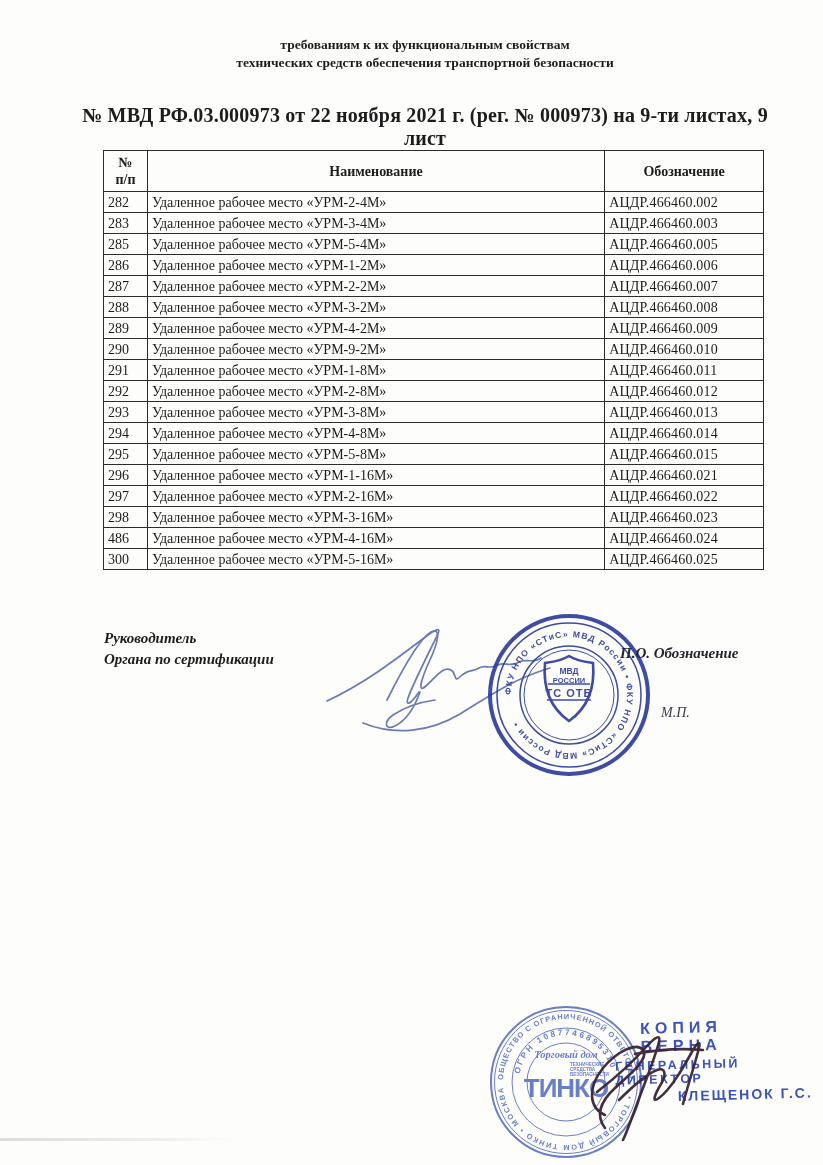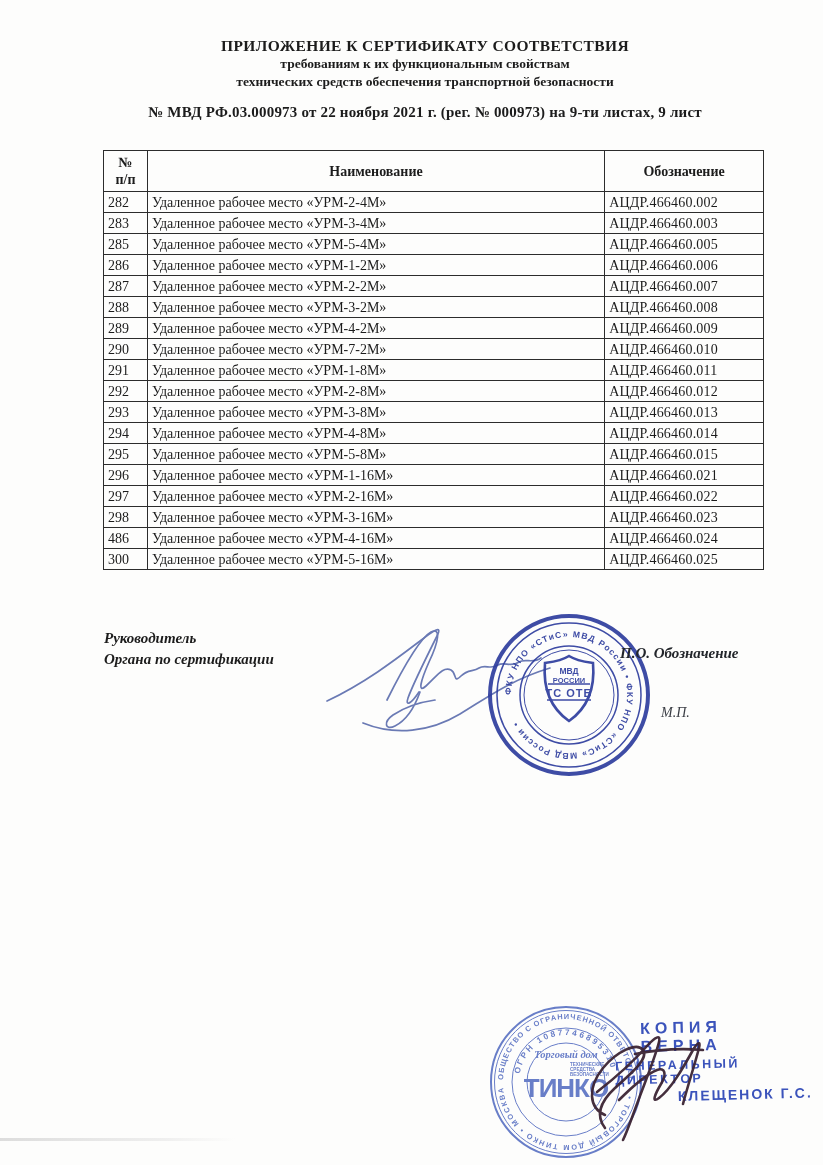--- a/index.html
+++ b/index.html
@@ -13,21 +13,21 @@
   }
   
   .doc-header{
     position:absolute;left:80px;top:36px;width:690px;
     text-align:center;
   }
   .doc-title{font-size:15.5px;font-weight:bold;letter-spacing:.4px;line-height:19px;}
   .doc-sub{font-size:13.5px;font-weight:bold;line-height:18px;}
   .cert-line{
     position:absolute;left:80px;top:104px;width:690px;
-    text-align:center;font-size:15px;font-weight:bold;letter-spacing:.2px;
+    text-align:center;font-size:20px;font-weight:bold;letter-spacing:.2px;
   }
   
   table.items{
     position:absolute;left:103px;top:150px;
     width:661px;
     border-collapse:collapse;
     font-size:14px;
   }
   table.items th, table.items td{
     border:1.5px solid #2c2c2c;
@@ -78,21 +78,20 @@
   }
   svg text{font-family:"Liberation Sans", sans-serif;}
   .script-text{font-family:"Liberation Serif", serif;font-style:italic;font-weight:bold;}
 </style>
 </head>
 <body>
 
 <div class="page">
 
   <div class="doc-header">
-    <div class="doc-title">ПРИЛОЖЕНИЕ К СЕРТИФИКАТУ СООТВЕТСТВИЯ</div>
     <div class="doc-sub">требованиям к их функциональным свойствам</div>
     <div class="doc-sub">технических средств обеспечения транспортной безопасности</div>
   </div>
   <div class="cert-line">№ МВД РФ.03.000973 от 22 ноября 2021 г. (рег. № 000973) на 9-ти листах, 9 лист</div>
 
   <table class="items">
     <colgroup>
         <col class="c-num">
         <col class="c-name">
         <col class="c-code">
@@ -138,21 +137,21 @@
           <td class="cell-name">Удаленное рабочее место «УРМ-3-2М»</td>
           <td class="cell-code">АЦДР.466460.008</td>
         </tr>
         <tr>
           <td class="cell-num">289</td>
           <td class="cell-name">Удаленное рабочее место «УРМ-4-2М»</td>
           <td class="cell-code">АЦДР.466460.009</td>
         </tr>
         <tr>
           <td class="cell-num">290</td>
-          <td class="cell-name">Удаленное рабочее место «УРМ-7-2М»</td>
+          <td class="cell-name">Удаленное рабочее место «УРМ-9-2М»</td>
           <td class="cell-code">АЦДР.466460.010</td>
         </tr>
         <tr>
           <td class="cell-num">291</td>
           <td class="cell-name">Удаленное рабочее место «УРМ-1-8М»</td>
           <td class="cell-code">АЦДР.466460.011</td>
         </tr>
         <tr>
           <td class="cell-num">292</td>
           <td class="cell-name">Удаленное рабочее место «УРМ-2-8М»</td>

